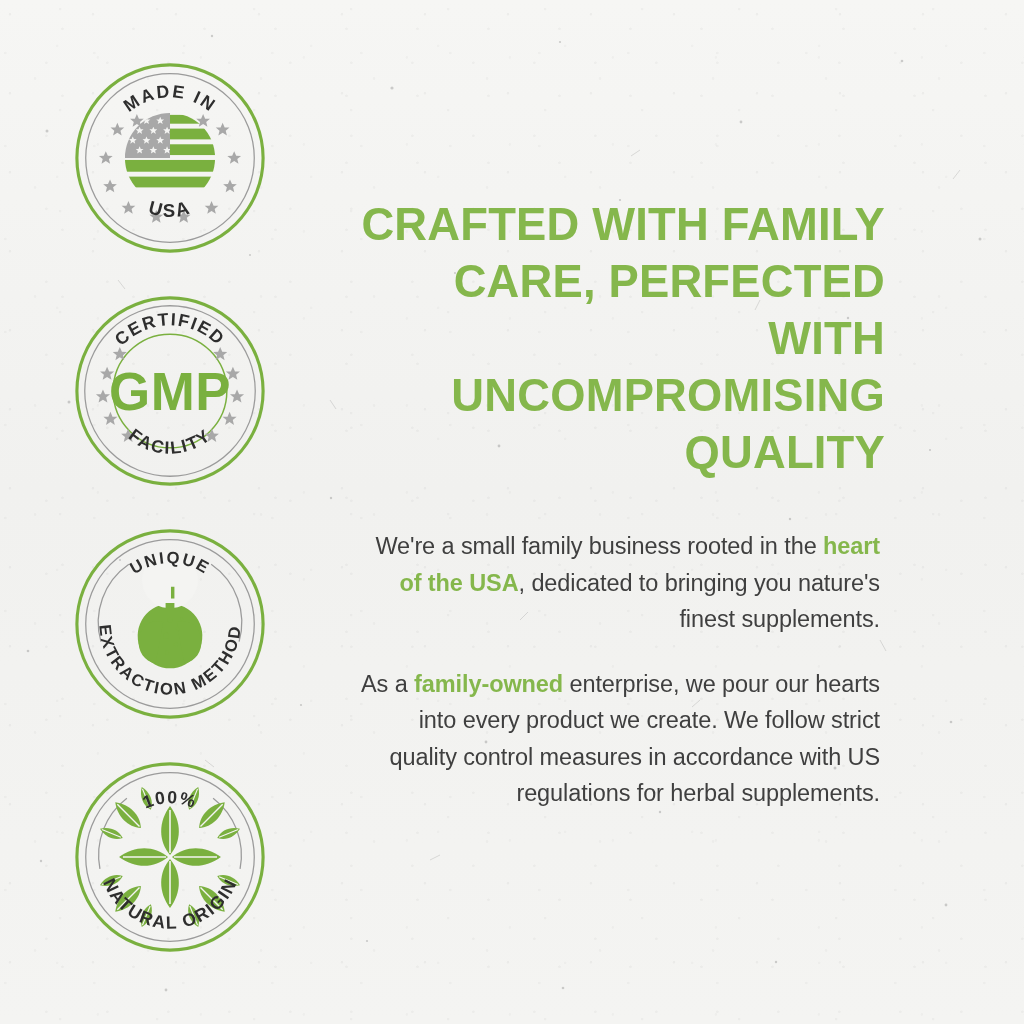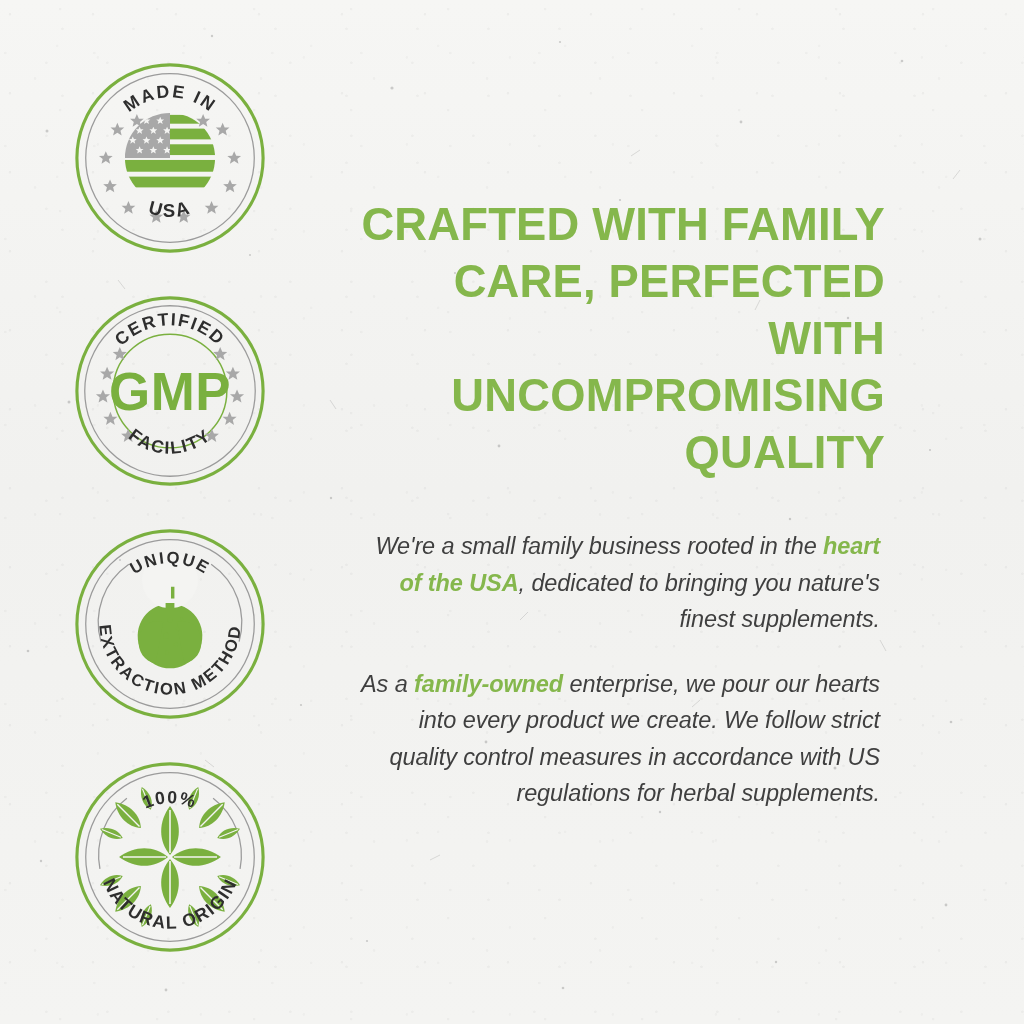--- a/index.html
+++ b/index.html
@@ -96,21 +96,20 @@
   }
   .para {
     color: #3f3f3f;
     font-family: "Liberation Sans", sans-serif;
     font-weight: 400;
     font-size: 23.5px;
     line-height: 36.5px;
     letter-spacing: -0.1px;
     margin: 0 0 28px 0;
     max-width: 520px;
-    font-style: italic;
   }
   .para:last-child { margin-bottom: 15px; }
   .hl {
     color: #85b74c;
     font-weight: 700;
   }
 </style>
 </head>
 <body>
 

